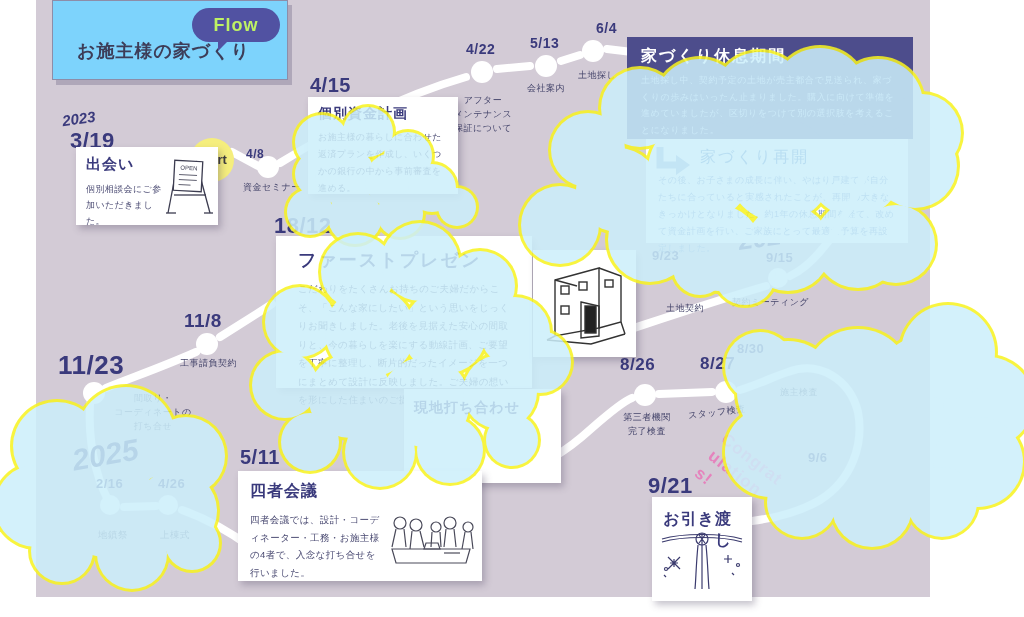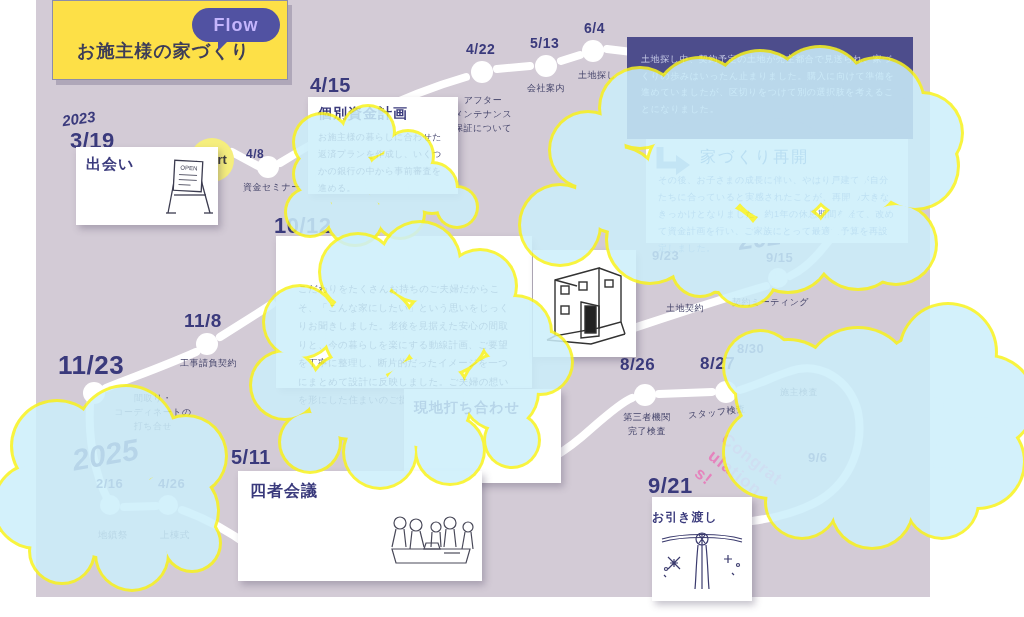--- a/index.html
+++ b/index.html
@@ -10,25 +10,25 @@
   .year{position:absolute;color:#3a3a7c;font-weight:bold;font-style:italic;z-index:7}
   .lbl{position:absolute;color:#45456b;font-size:9px;z-index:7;white-space:pre-line;
        line-height:1.55;letter-spacing:.5px}
   .card{position:absolute;background:#fff;box-shadow:3px 4px 7px rgba(70,60,90,.30);z-index:10}
   .ct{color:#3a3a7c;font-weight:bold;letter-spacing:1px}
   .cb{color:#4a4a72;letter-spacing:.4px}
   .pre{white-space:pre-line}
   svg.layer{position:absolute;left:0;top:0;z-index:3}
   svg#arc-layer{z-index:12}
   svg#clouds{z-index:40}
-  #title-card{position:absolute;left:52px;top:0;width:234px;height:78px;background:#fde047;
+  #title-card{position:absolute;left:52px;top:0;width:234px;height:78px;background:#7dd3fc;
       border:1px solid #8d8da8;box-shadow:4px 5px 0 rgba(130,125,150,.45);z-index:15}
   #title-card .t{position:absolute;left:24px;top:38px;font-size:18px;font-weight:bold;color:#3d3d58;letter-spacing:1px}
   #flow-badge{position:absolute;left:192px;top:8px;width:88px;height:34px;background:#5152a2;border-radius:17px;
-      z-index:16;color:#c4b5fd;font-weight:bold;font-size:18px;text-align:center;line-height:34px;letter-spacing:1px}
+      z-index:16;color:#bef264;font-weight:bold;font-size:18px;text-align:center;line-height:34px;letter-spacing:1px}
   #flow-badge:after{content:"";position:absolute;left:26px;bottom:-9px;width:0;height:0;
       border:6px solid transparent;border-top-color:#5152a2;border-left-color:#5152a2}
   #start{position:absolute;left:190px;top:138px;width:44px;height:44px;border-radius:50%;
       background:#f5ee7d;z-index:9;text-align:center;line-height:44px;font-weight:bold;font-size:13px;color:#3c3c3c}
   #rest-box{position:absolute;left:627px;top:37px;width:286px;height:102px;background:#4d4d8c;z-index:10;box-sizing:border-box;padding:9px 14px}
   #rest-box .rt{color:#fff;font-weight:bold;font-size:16px;letter-spacing:2px}
   #rest-box .rb{color:#c6cae6;font-size:9px;line-height:1.85;letter-spacing:.6px;margin-top:5px}
   #resume-panel{position:absolute;left:646px;top:139px;width:262px;height:104px;background:#fff;z-index:10;box-sizing:border-box;padding:8px 12px}
   #resume-panel .rt{color:#4a7cc0;font-weight:normal;font-size:16px;letter-spacing:2px;margin-left:42px}
   #resume-panel .rb{color:#6d89c2;font-size:9px;line-height:1.9;letter-spacing:.5px;margin-top:4px}
@@ -74,20 +74,21 @@
 
 <div id="title-card">
   <div class="t">お施主様の家づくり</div>
 </div>
 <div id="flow-badge">Flow</div>
 
 <div class="year" style="left:62px;top:110px;font-size:15px;transform:rotate(-8deg)">2023</div>
 <div class="date" style="left:70px;top:128px;font-size:22px">3/19</div>
 <div class="card" style="left:76px;top:147px;width:142px;height:78px">
   <div class="ct" style="position:absolute;left:10px;top:8px;font-size:15px">出会い</div>
+  <div class="cb" style="position:absolute;left:10px;top:34px;width:76px;font-size:9px;line-height:1.8">個別相談会にご参加いただきました。</div>
   <svg class="ill" style="left:88px;top:8px" width="50" height="64" viewBox="0 0 50 64">
     <g stroke="#3c3c50" stroke-width="1.3" fill="none">
       <path d="M14,6 L4,58"></path>
         <path d="M32,6 L46,58"></path>
         <path d="M10,40 L42,40"></path>
       <rect x="10" y="6" width="28" height="30" fill="#fff" transform="rotate(3 24 21)"></rect>
       <path d="M2,58 L12,58"></path>
         <path d="M40,58 L49,58"></path>
     </g>
     <text x="16" y="15" font-size="6" fill="#3c3c50" transform="rotate(3 24 21)">OPEN</text>
@@ -108,43 +109,45 @@
 </div>
 
 <div class="date" style="left:466px;top:41px;font-size:14px">4/22</div>
 <div class="lbl pre" style="left:442px;top:94px;width:82px;text-align:center">アフター
 メンテナンス
 保証について</div>
 
 <div class="date" style="left:530px;top:35px;font-size:14px">5/13</div>
 <div class="lbl pre" style="left:527px;top:82px">会社案内</div>
 
-<div class="date" style="left:584px;top:20px;font-size:14px">6/4</div>
+<div class="date" style="left:596px;top:20px;font-size:14px">6/4</div>
 <div class="lbl pre" style="left:578px;top:69px">土地探し</div>
 
 <div id="rest-box">
+  <div class="rt">家づくり休息期間</div>
   <div class="rb">土地探し中、契約予定の土地が売主都合で見送られ、家づくりの歩みはいったん止まりました。購入に向けて準備を進めていましたが、区切りをつけて別の選択肢を考えることになりました。</div>
 </div>
 <div id="resume-panel">
   <svg class="ill" style="left:8px;top:6px" width="36" height="30" viewBox="0 0 36 30">
     <path d="M6,2 L6,20 L22,20" stroke="#8fa9d6" stroke-width="7" fill="none"></path>
     <path d="M22,10 L36,20 L22,30 Z" fill="#8fa9d6"></path>
   </svg>
   <div class="rt">家づくり再開</div>
   <div class="rb">その後、お子さまの成長に伴い、やはり戸建てが自分たちに合っていると実感されたことが、再開の大きなきっかけとなりました。約1年の休息期間を経て、改めて資金計画を行い、ご家族にとって最適な予算を再設定しました。</div>
 </div>
 
 <div class="year" style="left:738px;top:222px;font-size:26px;transform:rotate(-8deg)">2024</div>
 <div class="date" style="left:766px;top:250px;font-size:13px">9/15</div>
 <div class="lbl pre" style="left:732px;top:296px">契約ミーティング</div>
 <div class="date" style="left:652px;top:248px;font-size:13px">9/23</div>
 <div class="lbl pre" style="left:666px;top:302px">土地契約</div>
 
-<div class="date" style="left:274px;top:213px;font-size:22px">10/12</div>
+<div class="date" style="left:274px;top:213px;font-size:22px">18/12</div>
 <div class="card" style="left:276px;top:236px;width:256px;height:152px">
+  <div class="ct" style="position:absolute;left:22px;top:12px;font-size:18px;letter-spacing:2px">ファーストプレゼン</div>
   <div class="cb" style="position:absolute;left:22px;top:44px;width:218px;font-size:9.5px;line-height:1.95">こだわりをたくさんお持ちのご夫婦だからこそ、「こんな家にしたい」という思いをじっくりお聞きしました。老後を見据えた安心の間取りと、今の暮らしを楽にする動線計画、ご要望を丁寧に整理し、断片的だったイメージを一つにまとめて設計に反映しました。ご夫婦の想いを形にした住まいのご提案をしました。</div>
 </div>
 
 <div class="card" style="left:533px;top:250px;width:103px;height:107px">
   <svg class="ill" style="left:8px;top:8px" width="88" height="92" viewBox="0 0 88 92">
     <g stroke="#333" stroke-width="1.4" fill="none">
       <path d="M14,22 L58,10 L58,70 L14,78 Z"></path>
       <path d="M58,10 L80,18 L80,64 L58,70"></path>
       <path d="M14,22 L36,28"></path>
       <rect x="20" y="28" width="8" height="8"></rect>
@@ -179,23 +182,24 @@
 
 <div class="date" style="left:620px;top:355px;font-size:17px">8/26</div>
 <div class="lbl pre" style="left:608px;top:411px;width:78px;text-align:center">第三者機関
 完了検査</div>
 <div class="date" style="left:700px;top:354px;font-size:17px">8/27</div>
 <div class="lbl pre" style="left:688px;top:406px;transform:rotate(-7deg)">スタッフ検査</div>
 <div class="date" style="left:737px;top:341px;font-size:13px">8/30</div>
 <div class="lbl pre" style="left:780px;top:386px">施主検査</div>
 <div class="date" style="left:808px;top:450px;font-size:13px">9/6</div>
 
-<div class="date" style="left:231px;top:446px;font-size:20px">5/11</div>
+<div class="date" style="left:240px;top:446px;font-size:20px">5/11</div>
 <div class="card" style="left:238px;top:471px;width:244px;height:110px">
   <div class="ct" style="position:absolute;left:12px;top:10px;font-size:16px">四者会議</div>
+  <div class="cb" style="position:absolute;left:12px;top:40px;width:132px;font-size:9.5px;line-height:1.85">四者会議では、設計・コーディネーター・工務・お施主様の4者で、入念な打ち合せを行いました。</div>
   <svg class="ill" style="left:148px;top:30px" width="90" height="72" viewBox="0 0 90 72">
     <g stroke="#4a4a5a" stroke-width="1.2" fill="none">
       <path d="M6,48 L84,48 L80,62 L10,62 Z"></path>
       <circle cx="14" cy="22" r="6"></circle>
         <path d="M10,28 L6,46 M18,28 L20,46"></path>
       <circle cx="30" cy="24" r="6"></circle>
         <path d="M26,30 L24,48 M34,30 L38,46"></path>
       <circle cx="50" cy="26" r="5"></circle>
         <path d="M46,31 L45,46 M54,31 L55,46"></path>
       <circle cx="64" cy="22" r="6"></circle>
@@ -203,21 +207,21 @@
       <circle cx="82" cy="26" r="5"></circle>
         <path d="M79,31 L76,48 M85,31 L87,48"></path>
       <path d="M40,42 L52,42 L54,48 L38,48 Z"></path>
       <path d="M58,52 L74,52"></path>
     </g>
   </svg>
 </div>
 
 <div class="date" style="left:648px;top:473px;font-size:22px">9/21</div>
 <div class="card" style="left:652px;top:497px;width:100px;height:104px">
-  <div class="ct" style="position:absolute;left:0;top:12px;width:80px;text-align:left;font-size:12px">お引き渡し</div>
+  <div class="ct" style="position:absolute;left:0;top:12px;width:80px;text-align:right;font-size:16px">お引き渡し</div>
   <svg class="ill" style="left:6px;top:32px" width="88" height="66" viewBox="0 0 88 66">
     <g stroke="#3b3b6e" stroke-width="1.2" fill="none">
       <path d="M4,10 C24,4 64,4 84,10"></path>
       <path d="M4,13 C24,7 64,7 84,13"></path>
       <circle cx="44" cy="10" r="6"></circle>
       <path d="M41,6 l6,8 M47,6 l-6,8 M44,4 v12"></path>
       <path d="M40,16 C38,36 38,50 37,60"></path>
       <path d="M44,16 C44,36 44,50 44,60"></path>
       <path d="M48,16 C50,36 50,50 51,60"></path>
       <path d="M12,34 l8,0 M16,30 l0,8 M10,28 l12,12 M22,28 l-12,12"></path>

